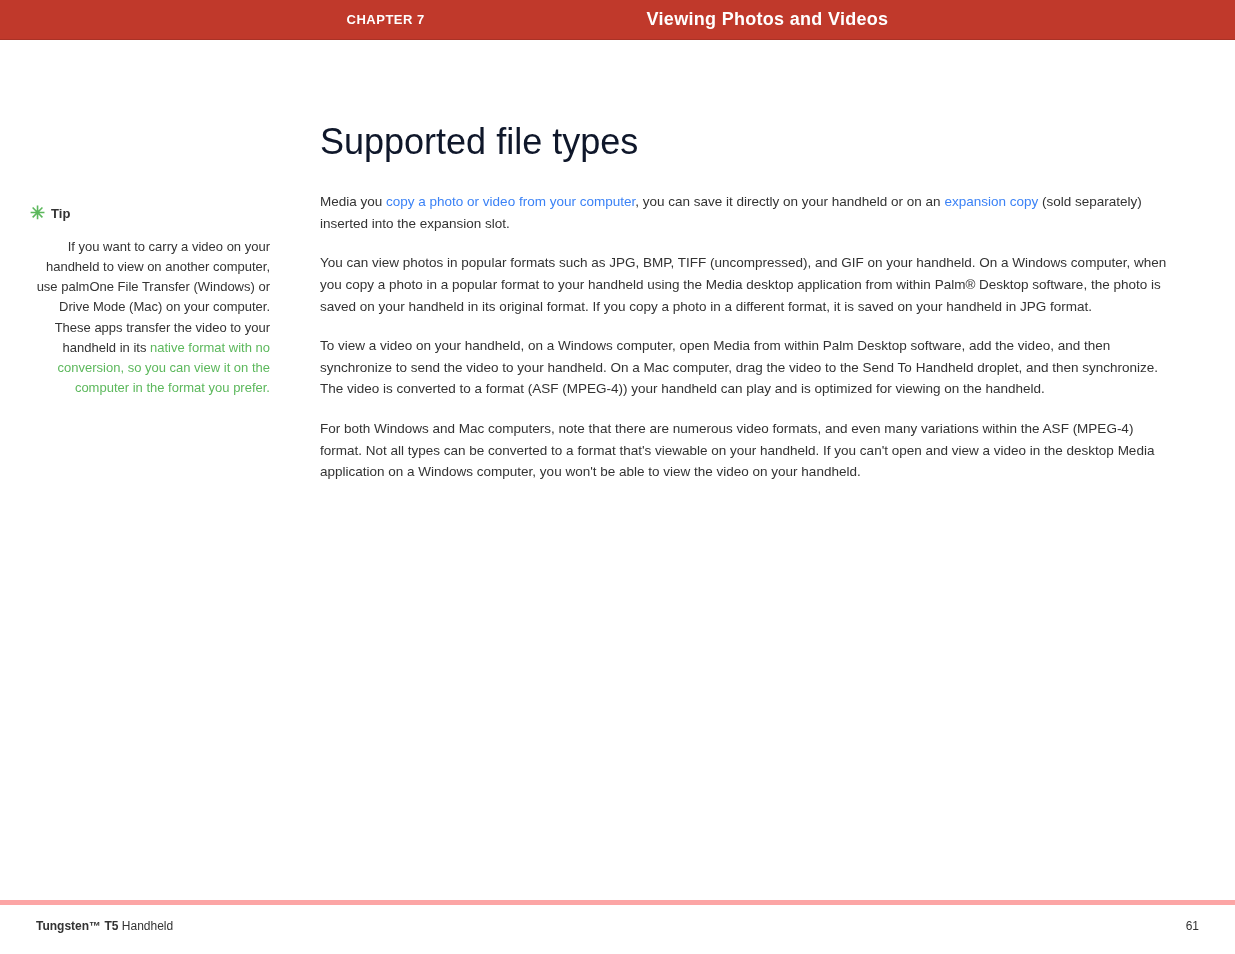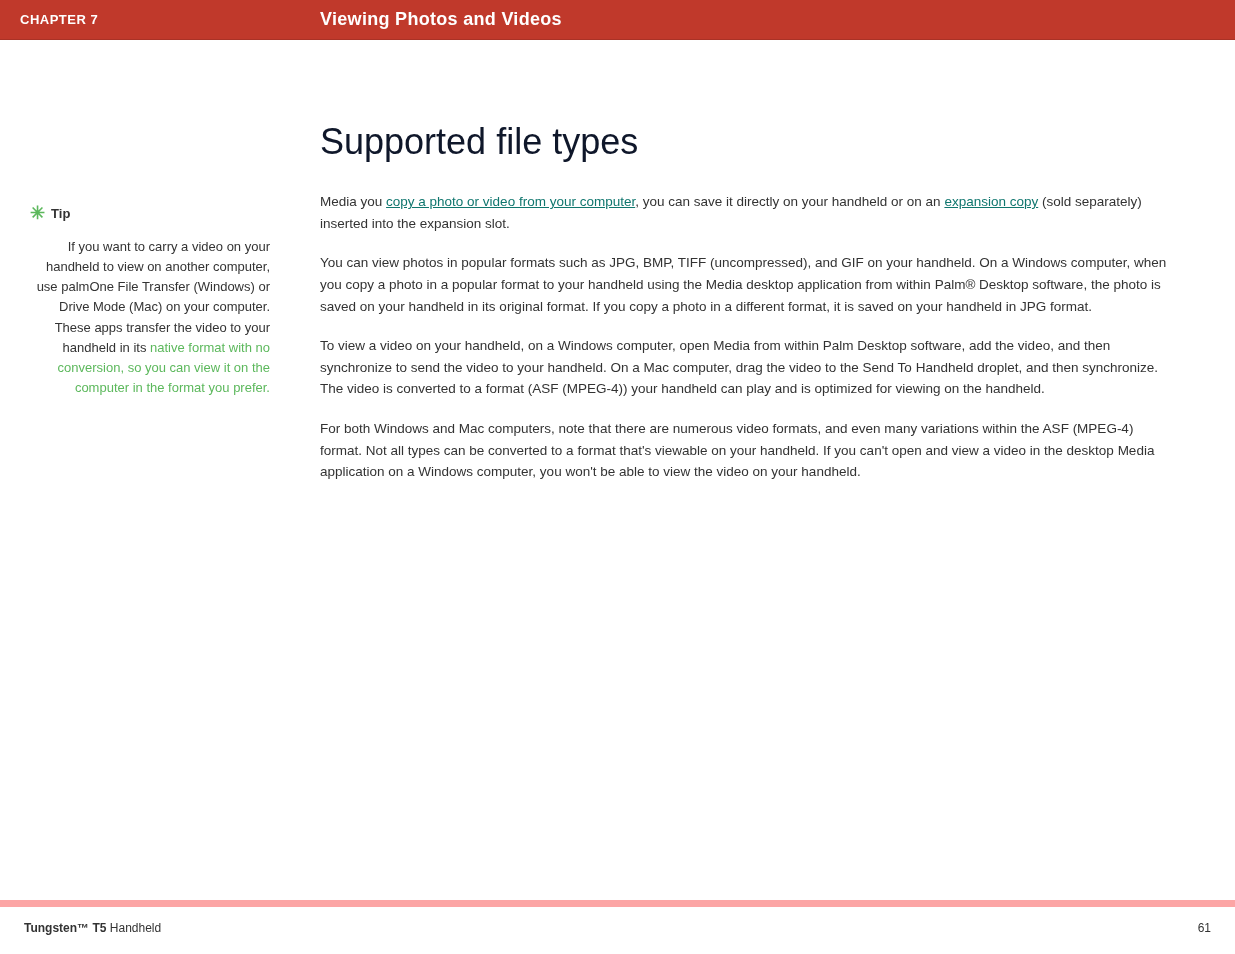--- a/index.html
+++ b/index.html
@@ -16,20 +16,21 @@
 
     
     .header-bar {
       background: #c0392b;
       color: #fff;
       display: flex;
       align-items: center;
       padding: 0 20px;
       height: 40px;
       border-bottom: 1px solid #a93226;
+      justify-content: center;
     }
 
     .header-chapter {
       font-weight: bold;
       font-size: 13px;
       letter-spacing: 0.5px;
       width: 300px;
       color: #fff;
     }
 
@@ -103,28 +104,27 @@
     }
 
     .article-para {
       font-size: 13.5px;
       line-height: 1.6;
       color: #333;
       margin-bottom: 18px;
     }
 
     .underline-link {
-      text-decoration: underline;
-      color: #0f766e;
+      color: #3b82f6;
     }
 
     
     .footer {
-      border-top: 7px solid #fca5a5;
-      padding: 12px 24px;
+      border-top: 5px solid #fca5a5;
+      padding: 12px 36px;
       display: flex;
       justify-content: space-between;
       align-items: flex-start;
       font-size: 12px;
       color: #333;
     }
 
     .footer-brand strong {
       font-weight: bold;
     }

